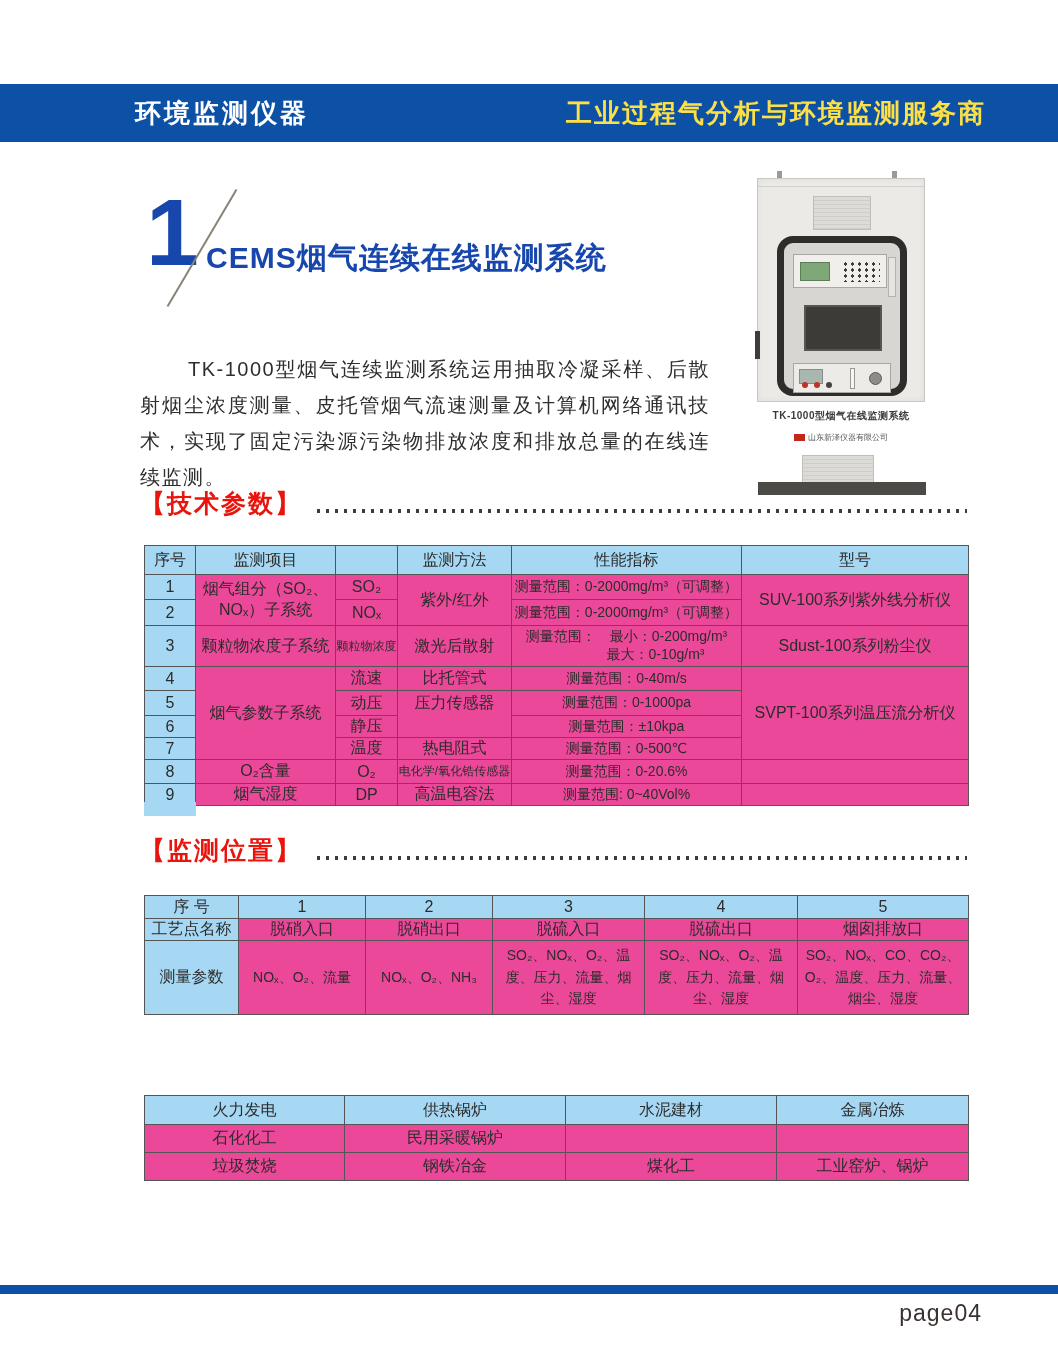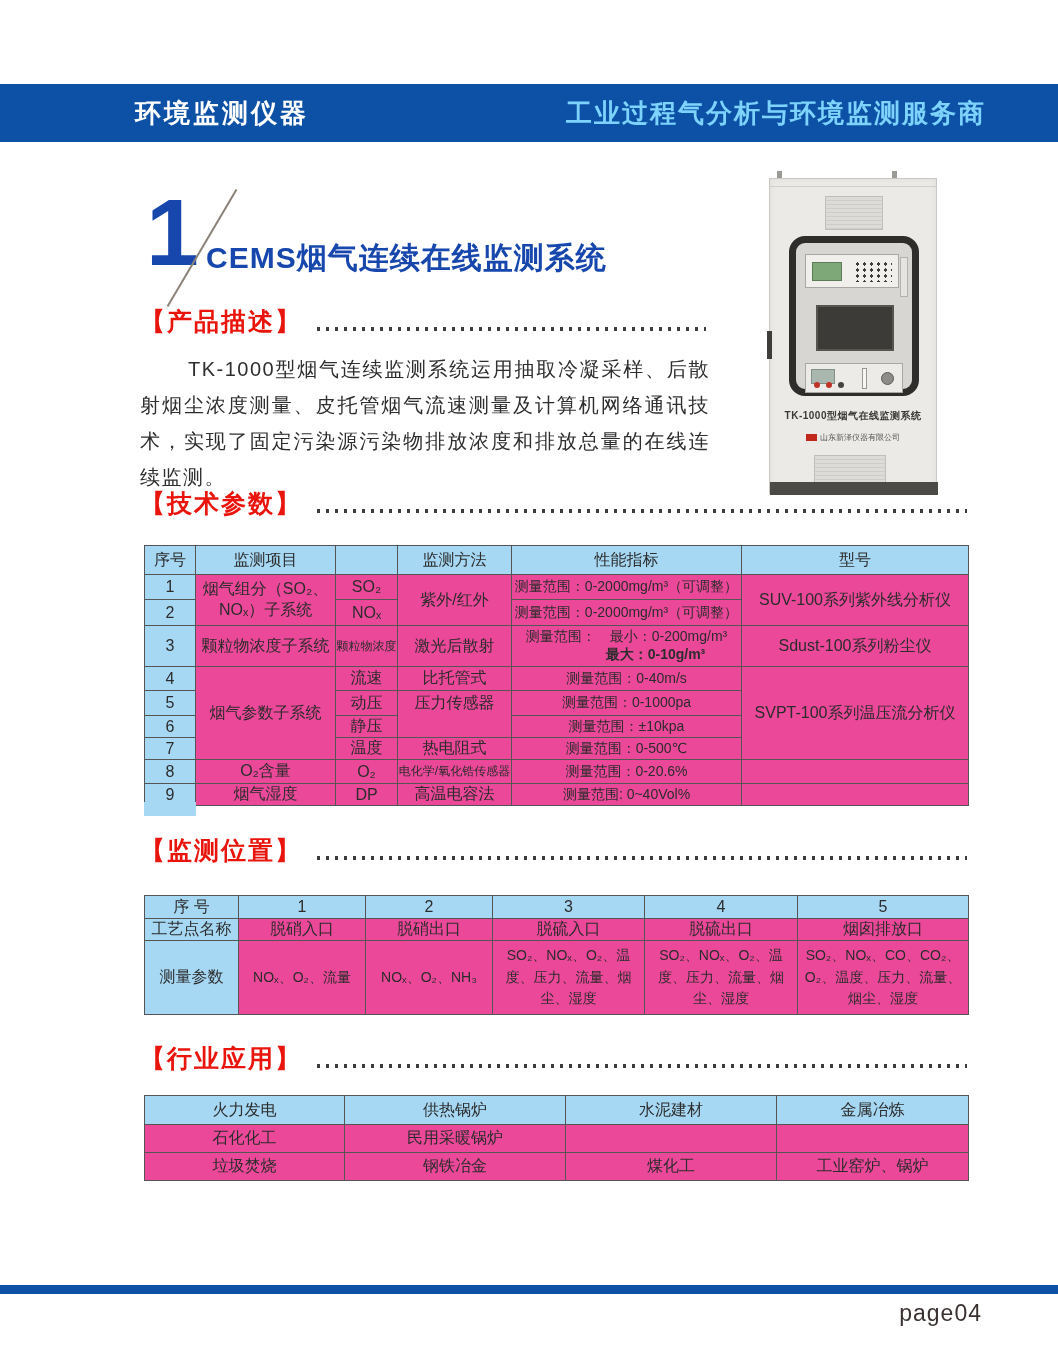--- a/index.html
+++ b/index.html
@@ -3,21 +3,21 @@
 <meta charset="utf-8">
 <style>
   * { box-sizing: border-box; margin: 0; padding: 0; }
   html,body { background:#ffffff; }
   body { font-family: "Liberation Sans", "DejaVu Sans", sans-serif; }
   .page { position:relative; width:1058px; height:1346px; background:#fff; overflow:hidden; margin:2px auto; }
 
   
   .banner { position:absolute; left:0; top:82px; width:1058px; height:58px; background:#0c51a5; }
   .banner .b-left { position:absolute; left:135px; top:0; line-height:58px; color:#fff; font-size:26px; font-weight:bold; letter-spacing:3px; }
-  .banner .b-right { position:absolute; right:72px; top:0; line-height:58px; color:#7dd3fc; font-size:26px; font-weight:bold; letter-spacing:2px; }
+  .banner .b-right { position:absolute; right:72px; top:0; line-height:58px; color:#fde047; font-size:26px; font-weight:bold; letter-spacing:2px; }
 
   
   .chap-num { position:absolute; left:146px; top:183px; font-size:95px; font-weight:bold; color:#1747ad; line-height:1; letter-spacing:-2px; }
   .chap-slash { position:absolute; left:201px; top:178px; width:2px; height:136px; background:#8a8277; transform:rotate(30.5deg); }
   .chap-title { position:absolute; left:206px; top:236px; font-size:30px; font-weight:bold; color:#1747ad; letter-spacing:1px; }
 
   
   .sec { position:absolute; display:flex; }
   .sec-title { font-size:25px; font-weight:bold; color:#e9150d; letter-spacing:2px; white-space:nowrap; }
   .dots { flex:1; height:6px; margin-left:12px; align-self:flex-end; margin-bottom:6px;
@@ -29,21 +29,21 @@
   .sec-industry { left:140px; top:1040px; width:827px; }
 
   
   .desc { position:absolute; left:140px; top:349px; width:570px; font-size:20px; line-height:36px;
           color:#2e2e2e; text-align:justify; text-indent:2.4em; letter-spacing:1.5px; }
 
   
   .photo { position:absolute; left:753px; top:176px; width:168px; height:316px; }
   .hook { position:absolute; top:-7px; width:5px; height:9px; background:#9a9a96; }
   .hook.l { left:24px; } .hook.r { right:24px; }
-  .cab-body { position:absolute; left:16px; top:0; width:168px; height:316px; background:#ebeae7;
+  .cab-body { position:absolute; left:4px; top:0; width:168px; height:224px; background:#ebeae7;
               border:1px solid #c9c7c3; box-shadow:inset 0 0 6px rgba(0,0,0,.06); }
   .cab-lid { position:absolute; left:0; top:7px; width:100%; height:1px; background:#d2d0cc; }
   .vent { background:#dddbd7; border:1px solid #c0beba;
           background-image:repeating-linear-gradient(0deg,#cfcdc9 0 1px, transparent 1px 4px); }
   .vent-top { position:absolute; left:55px; top:17px; width:58px; height:34px; }
   .vent-bot { position:absolute; left:44px; top:276px; width:72px; height:34px; }
   .cab-window { position:absolute; left:19px; top:57px; width:130px; height:160px; border:7px solid #2e2d2b;
                 border-radius:16px; background:#d8d6d2; }
   .inst1 { position:absolute; left:9px; top:11px; width:94px; height:34px; background:#f1efec; border:1px solid #a9a7a3; }
   .inst1-screen { position:absolute; left:6px; top:7px; width:30px; height:19px; background:#7fa878; border:1px solid #5d7d58; }
@@ -65,21 +65,21 @@
   .cab-base { position:absolute; left:0; top:303px; width:168px; height:13px; background:#4c4a47; }
 
   
   table { border-collapse:collapse; table-layout:fixed; position:absolute; background:#ec4899; }
   td { border:1px solid #555; text-align:center; vertical-align:middle; color:#2c2c2c; font-size:16px; padding:0 2px; overflow:hidden; }
   .blue { background:#a6d8f4; }
   .tech-table { left:144px; top:543px; width:824px; }
   .tech-table td.perf { font-size:14px; white-space:nowrap; }
   .tech-table td.small { font-size:12px; white-space:nowrap; padding:0; }
   .tech-table td.vtop { vertical-align:top; line-height:24px; }
-  .perf-b { padding-left:58px;font-weight:bold; }
+  .perf-b { padding-left:58px; }
   .stub { position:absolute; left:144px; top:800px; width:52px; height:14px; background:#a6d8f4; }
 
   .pos-table { left:144px; top:893px; width:824px; }
   .pos-table .params { font-size:14px; line-height:1.55; padding:4px 3px; }
 
   .ind-table { left:144px; top:1093px; width:824px; }
 
   
   .foot-bar { position:absolute; left:0; top:1283px; width:1058px; height:9px; background:#0c51a5; }
   .foot-page { position:absolute; right:76px; top:1298px; font-size:23px; color:#3a3230; letter-spacing:1px; }
@@ -91,34 +91,26 @@
 
   <div class="banner">
     <span class="b-left">环境监测仪器</span>
     <span class="b-right">工业过程气分析与环境监测服务商</span>
   </div>
 
   <div class="chap-num">1</div>
   <div class="chap-slash"></div>
   <div class="chap-title">CEMS烟气连续在线监测系统</div>
 
-  <div class="sec sec-product">
-    <span class="sec-title">【产品描述】</span>
-    <span class="dots"></span>
-  </div>
   <div class="sec sec-tech">
     <span class="sec-title">【技术参数】</span>
     <span class="dots"></span>
   </div>
   <div class="sec sec-position">
     <span class="sec-title">【监测位置】</span>
-    <span class="dots"></span>
-  </div>
-  <div class="sec sec-industry">
-    <span class="sec-title">【行业应用】</span>
     <span class="dots"></span>
   </div>
 
   <p class="desc">TK-1000型烟气连续监测系统运用抽取冷凝采样、后散射烟尘浓度测量、皮托管烟气流速测量及计算机网络通讯技术，实现了固定污染源污染物排放浓度和排放总量的在线连续监测。</p>
 
   <div class="photo">
     <div class="hook l"></div>
     <div class="hook r"></div>
     <div class="cab-body">
       <div class="cab-lid"></div>

